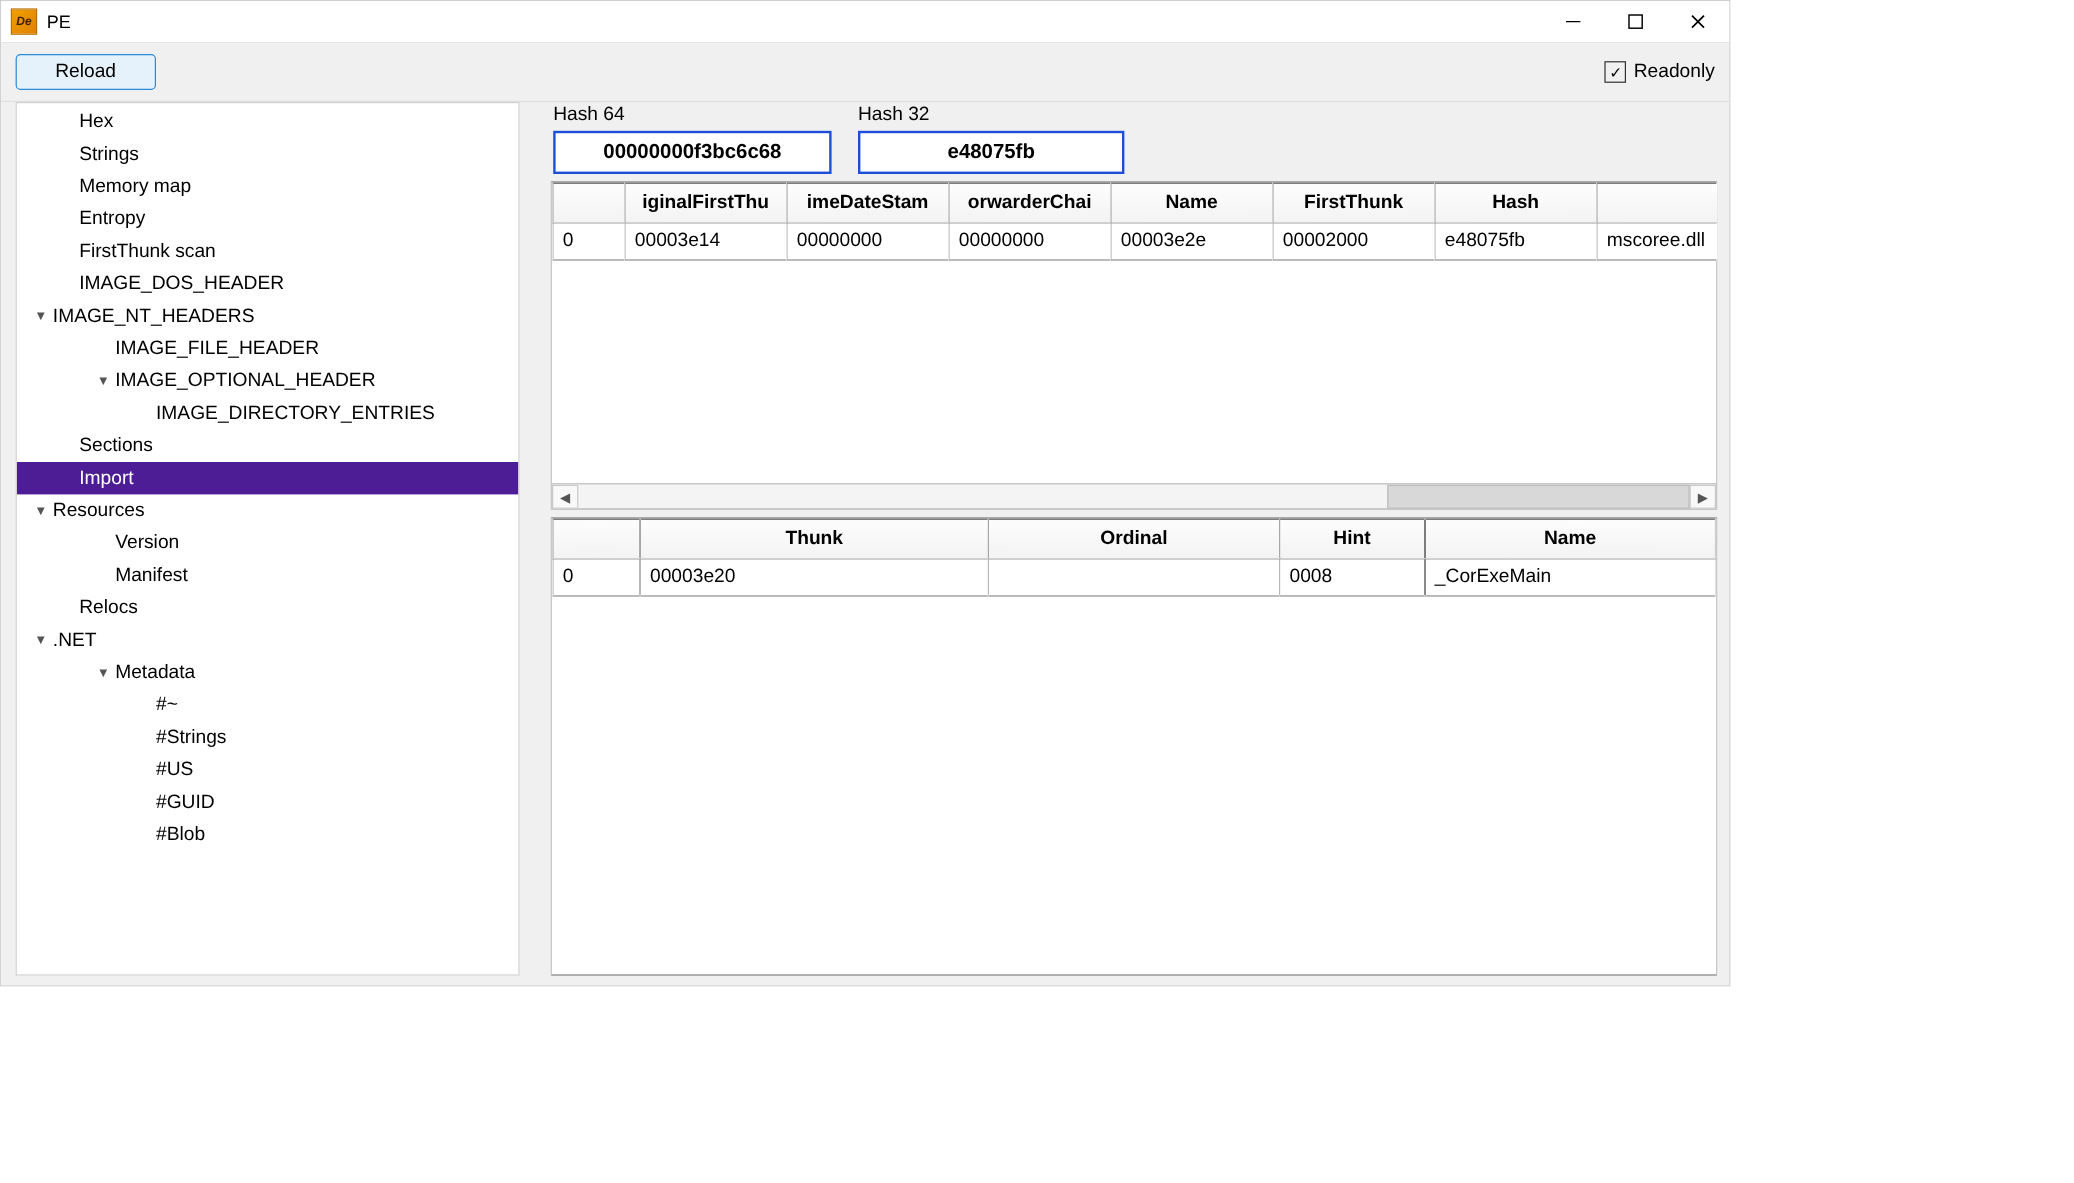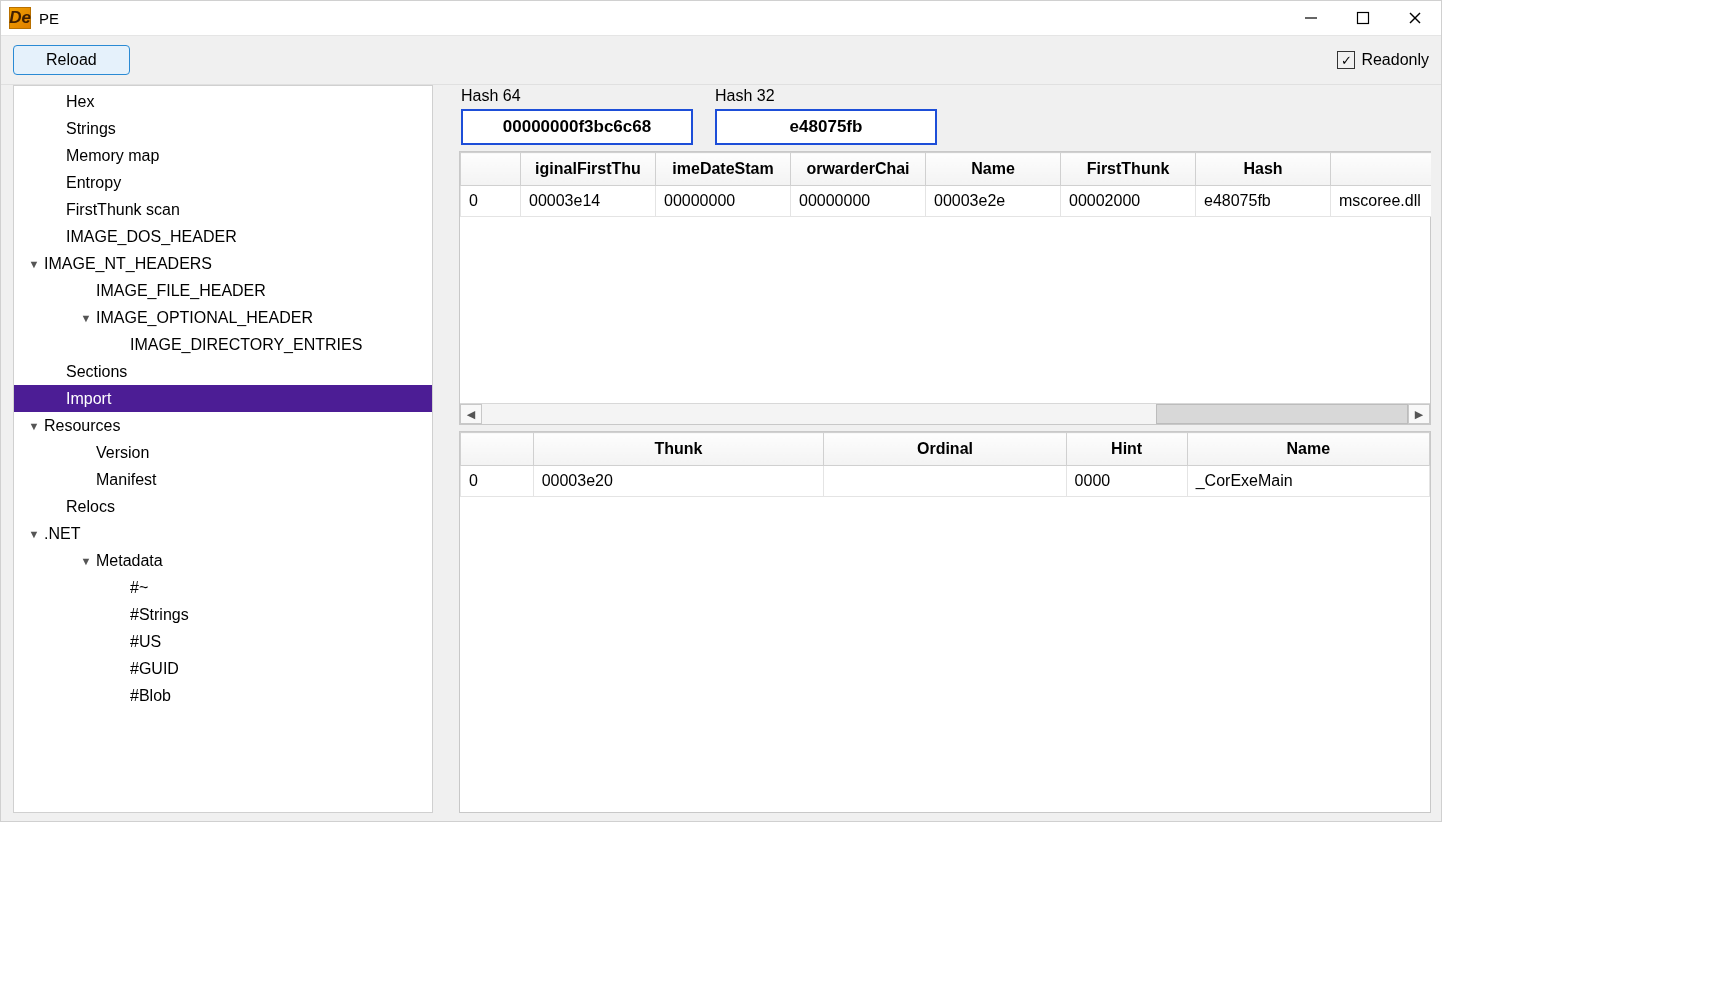--- a/index.html
+++ b/index.html
@@ -32,21 +32,21 @@
   .titlebar .app-icon {
     width: 20px;
     height: 20px;
     margin-left: 8px;
     margin-right: 8px;
     background: linear-gradient(135deg,#f0a000 0%, #e08000 100%);
     border: 1px solid #b87000;
     display: flex;
     align-items: center;
     justify-content: center;
-    font-size: 17px;
+    font-size: 10px;
     font-weight: bold;
     color: #402000;
     font-family: sans-serif;
     font-style: italic;
   }
   .titlebar .title-text {
     font-size: 15px;
   }
   .titlebar .spacer { flex: 1; }
   .win-btns {
@@ -439,21 +439,21 @@
                   <th>Ordinal</th>
                   <th>Hint</th>
                   <th>Name</th>
                 </tr>
               </thead>
               <tbody>
                 <tr>
                   <td>0</td>
                   <td>00003e20</td>
                   <td></td>
-                  <td>0000</td>
+                  <td>0008</td>
                   <td>_CorExeMain</td>
                 </tr>
               </tbody>
             </table>
         </div>
         <div class="grid-body-area"></div>
       </div>
 
     </div>
   </div>

